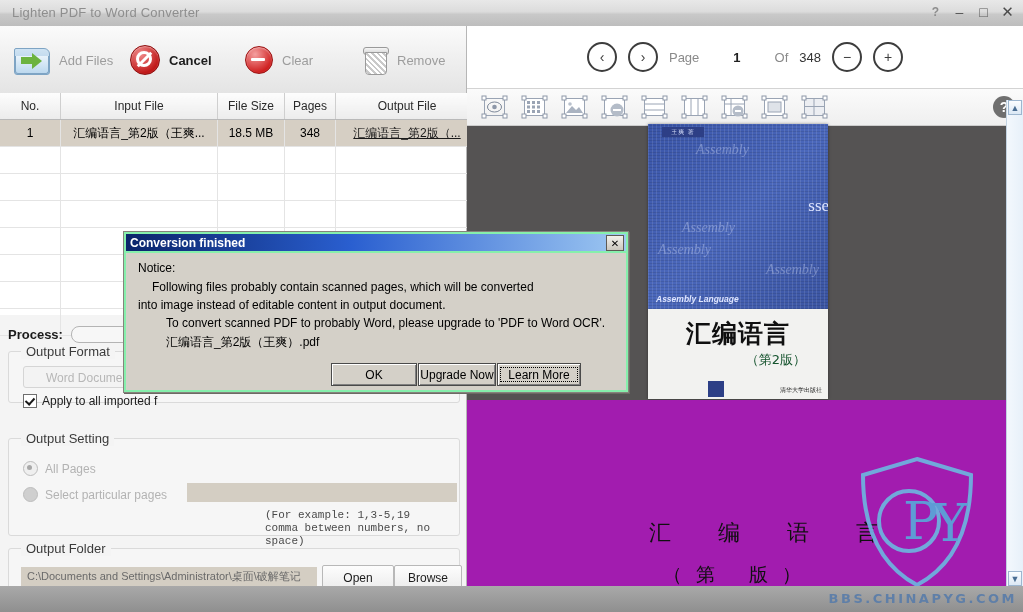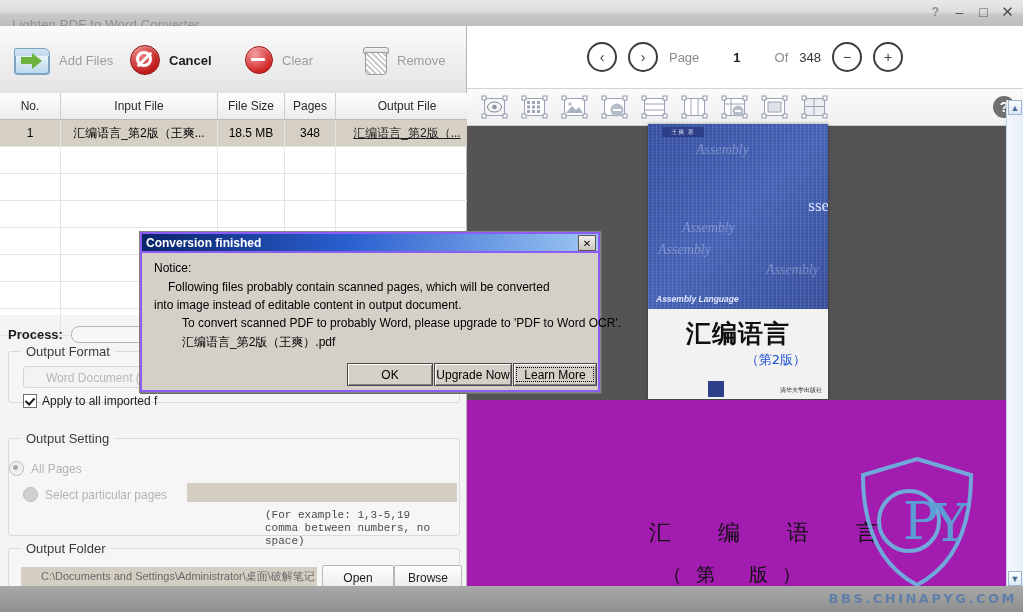--- a/index.html
+++ b/index.html
@@ -11,21 +11,21 @@
   }
   #app{position:relative;width:1023px;height:612px;overflow:hidden;background:#f2f2f2;}
 
   
   .titlebar{
     position:absolute;left:0;top:0;width:1023px;height:26px;
     background:linear-gradient(to bottom,#e8e8e8 0%,#dcdcdc 45%,#c9c9c9 55%,#bdbdbd 100%);
     border-bottom:1px solid #a9a9a9;
   }
   .titlebar .ttl{
-    position:absolute;left:12px;top:17px;font-size:13px;color:#8e8e8e;letter-spacing:.2px;
+    position:absolute;left:12px;top:5px;font-size:13px;color:#8e8e8e;letter-spacing:.2px;
   }
   .wbtns{position:absolute;right:8px;top:4px;display:flex;gap:9px;align-items:center;}
   .wbtn{width:15px;height:16px;color:#8d8d8d;font-size:14px;line-height:16px;text-align:center;}
   .wbtn.close{color:#4a4a4a;font-size:15px;}
   .wbtn.help{font-weight:bold;font-size:12px;}
   .wbtn.min,.wbtn.max{color:#5a5a5a;}
 
   
   .leftpanel{
     position:absolute;left:0;top:26px;width:466px;height:560px;background:#f4f4f4;
@@ -111,27 +111,27 @@
   .chk{width:12px;height:12px;border:1px solid #6e6e6e;background:#fff;position:relative;}
   .chk:after{content:"";position:absolute;left:3px;top:1px;width:4px;height:7px;
      border:solid #1a1a1a;border-width:0 2px 2px 0;transform:rotate(42deg);}
   .chkrow .lbl{font-size:12px;color:#202020;}
 
   .radrow{position:absolute;display:flex;align-items:center;gap:7px;}
   .rad{width:13px;height:13px;border-radius:50%;border:1px solid #bdbdbd;background:#efefef;position:relative;}
   .rad.on:after{content:"";position:absolute;left:3px;top:3px;width:5px;height:5px;border-radius:50%;background:#a8a8a8;}
   .rad.off{background:#cfcfcf;border-color:#bdbdbd;}
   .radrow .lbl{font-size:12px;color:#b3b3b3;}
-  #radAll{left:0;top:22px;text-align:center;}
+  #radAll{left:14px;top:22px;text-align:center;}
   #radSel{left:14px;top:48px;}
   .pagesinput{position:absolute;left:178px;top:44px;width:270px;height:19px;background:#d4cec3;border:none;}
   .hint{position:absolute;left:256px;top:70px;font-size:11px;color:#4a4a4a;line-height:13px;font-family:Liberation Mono, monospace;}
 
   .pathbox{position:absolute;left:12px;top:18px;width:296px;height:19px;background:#d4cec3;
-     font-size:11px;color:#6a6a6a;line-height:19px;padding-left:20px;box-sizing:border-box;overflow:hidden;white-space:nowrap;}
+     font-size:11px;color:#6a6a6a;line-height:19px;padding-left:6px;box-sizing:border-box;overflow:hidden;white-space:nowrap;}
   .btn-sm{position:absolute;top:16px;height:23px;width:70px;border:1px solid #b8b8b8;border-radius:2px;
      background:linear-gradient(to bottom,#fdfdfd,#ececec);font-size:12px;color:#1c1c1c;
      display:flex;align-items:center;justify-content:center;}
   #btnOpen{left:313px;}
   #btnBrowse{left:385px;width:66px;}
 
   
   .rightpanel{position:absolute;left:467px;top:26px;width:556px;height:560px;background:#fff;}
   .navbar{position:absolute;left:0;top:0;width:556px;height:62px;background:#fff;
      border-bottom:1px solid #d3d3d3;display:flex;align-items:center;justify-content:center;gap:11px;}
@@ -162,21 +162,21 @@
   .authorbox{position:absolute;left:14px;top:3px;width:42px;height:10px;background:#2d3f86;
      color:#cfd8f5;font-size:6px;text-align:center;line-height:10px;letter-spacing:1px;}
   .bigA{position:absolute;right:8px;top:48px;color:#eef2ff;font-family:"Liberation Serif","DejaVu Serif",serif;
      font-size:48px;line-height:48px;}
   .bigAtxt{position:absolute;right:8px;top:72px;color:#dde4ff;font-family:"Liberation Serif",serif;font-size:17px;}
   .ghost{position:absolute;color:rgba(220,228,255,.35);font-family:"Liberation Serif",serif;font-size:14px;font-style:italic;}
   .asmlang{position:absolute;left:8px;bottom:5px;color:#dfe6ff;font-size:8.5px;font-style:italic;font-weight:bold;}
   .cover-bot{position:relative;width:180px;height:90px;background:#f2f2f0;}
   .cntitle{position:absolute;left:50%;transform:translateX(-50%);top:8px;font-size:25px;font-weight:bold;
      color:#101010;letter-spacing:1px;font-family:"DejaVu Sans",sans-serif;white-space:nowrap;}
-  .cnsub{position:absolute;right:22px;top:42px;font-size:13px;color:#1d4ed8;font-family:"DejaVu Sans",sans-serif;}
+  .cnsub{position:absolute;right:22px;top:42px;font-size:13px;color:#14532d;font-family:"DejaVu Sans",sans-serif;}
   .pub{position:absolute;right:6px;bottom:4px;font-size:6px;color:#1b1b1b;}
   .publogo{position:absolute;left:60px;bottom:2px;width:16px;height:16px;background:#2d3f86;}
 
   .pg2{position:absolute;left:467px;top:400px;width:540px;height:186px;background:#a21caf;}
   .pg2 .t1{position:absolute;left:182px;top:118px;font-size:22px;letter-spacing:20px;
      font-family:"DejaVu Serif",serif;color:#101010;white-space:nowrap;}
   .pg2 .t2{position:absolute;left:196px;top:162px;font-size:19px;letter-spacing:14px;
      font-family:"DejaVu Serif",serif;color:#101010;white-space:nowrap;}
   .wmark{position:absolute;left:855px;top:455px;width:124px;height:134px;opacity:.95;}
 
@@ -189,22 +189,22 @@
   .sarrow.up{top:0;}
   .sarrow.down{bottom:0;}
 
   
   .bottombar{position:absolute;left:0;top:586px;width:1023px;height:26px;
      background:linear-gradient(to bottom,#a9a9a9,#8f8f8f);}
   .chinapyg{position:absolute;right:6px;top:591px;font-size:13px;font-weight:bold;color:#5f7fa8;
      letter-spacing:2.5px;font-family:"DejaVu Sans",sans-serif;}
 
   
-  .dlg{position:absolute;left:139px;top:231px;width:460px;height:160px;
-     background:#8b5cf6;border:1px solid #86837c;box-shadow:1px 1px 0 #6c6a64;}
+  .dlg{position:absolute;left:123px;top:231px;width:460px;height:160px;
+     background:#86efac;border:1px solid #86837c;box-shadow:1px 1px 0 #6c6a64;padding-left:44px;}
   .dlg .bar{position:absolute;left:2px;top:2px;right:2px;height:17px;
      background:linear-gradient(to right,#0a246a 0%,#2a5fd0 45%,#9ec8f2 100%);
      display:flex;align-items:center;}
   .dlg .bar .t{color:#fff;font-weight:bold;font-size:12px;margin-left:4px;}
   .dlg .xbtn{position:absolute;right:2px;top:1px;width:16px;height:14px;
      background:linear-gradient(to bottom,#f2f1ec,#cbc7be);border:1px solid #5d5a54;
      display:flex;align-items:center;justify-content:center;font-size:10px;font-weight:bold;color:#000;}
   .dlg .body{position:absolute;left:2px;top:21px;right:2px;bottom:2px;background:#d4d0c8;}
   .dlg .ln{position:absolute;font-size:12px;color:#000;white-space:nowrap;}
   .dlg .btn{position:absolute;height:21px;border:1px solid #4a4a4a;

